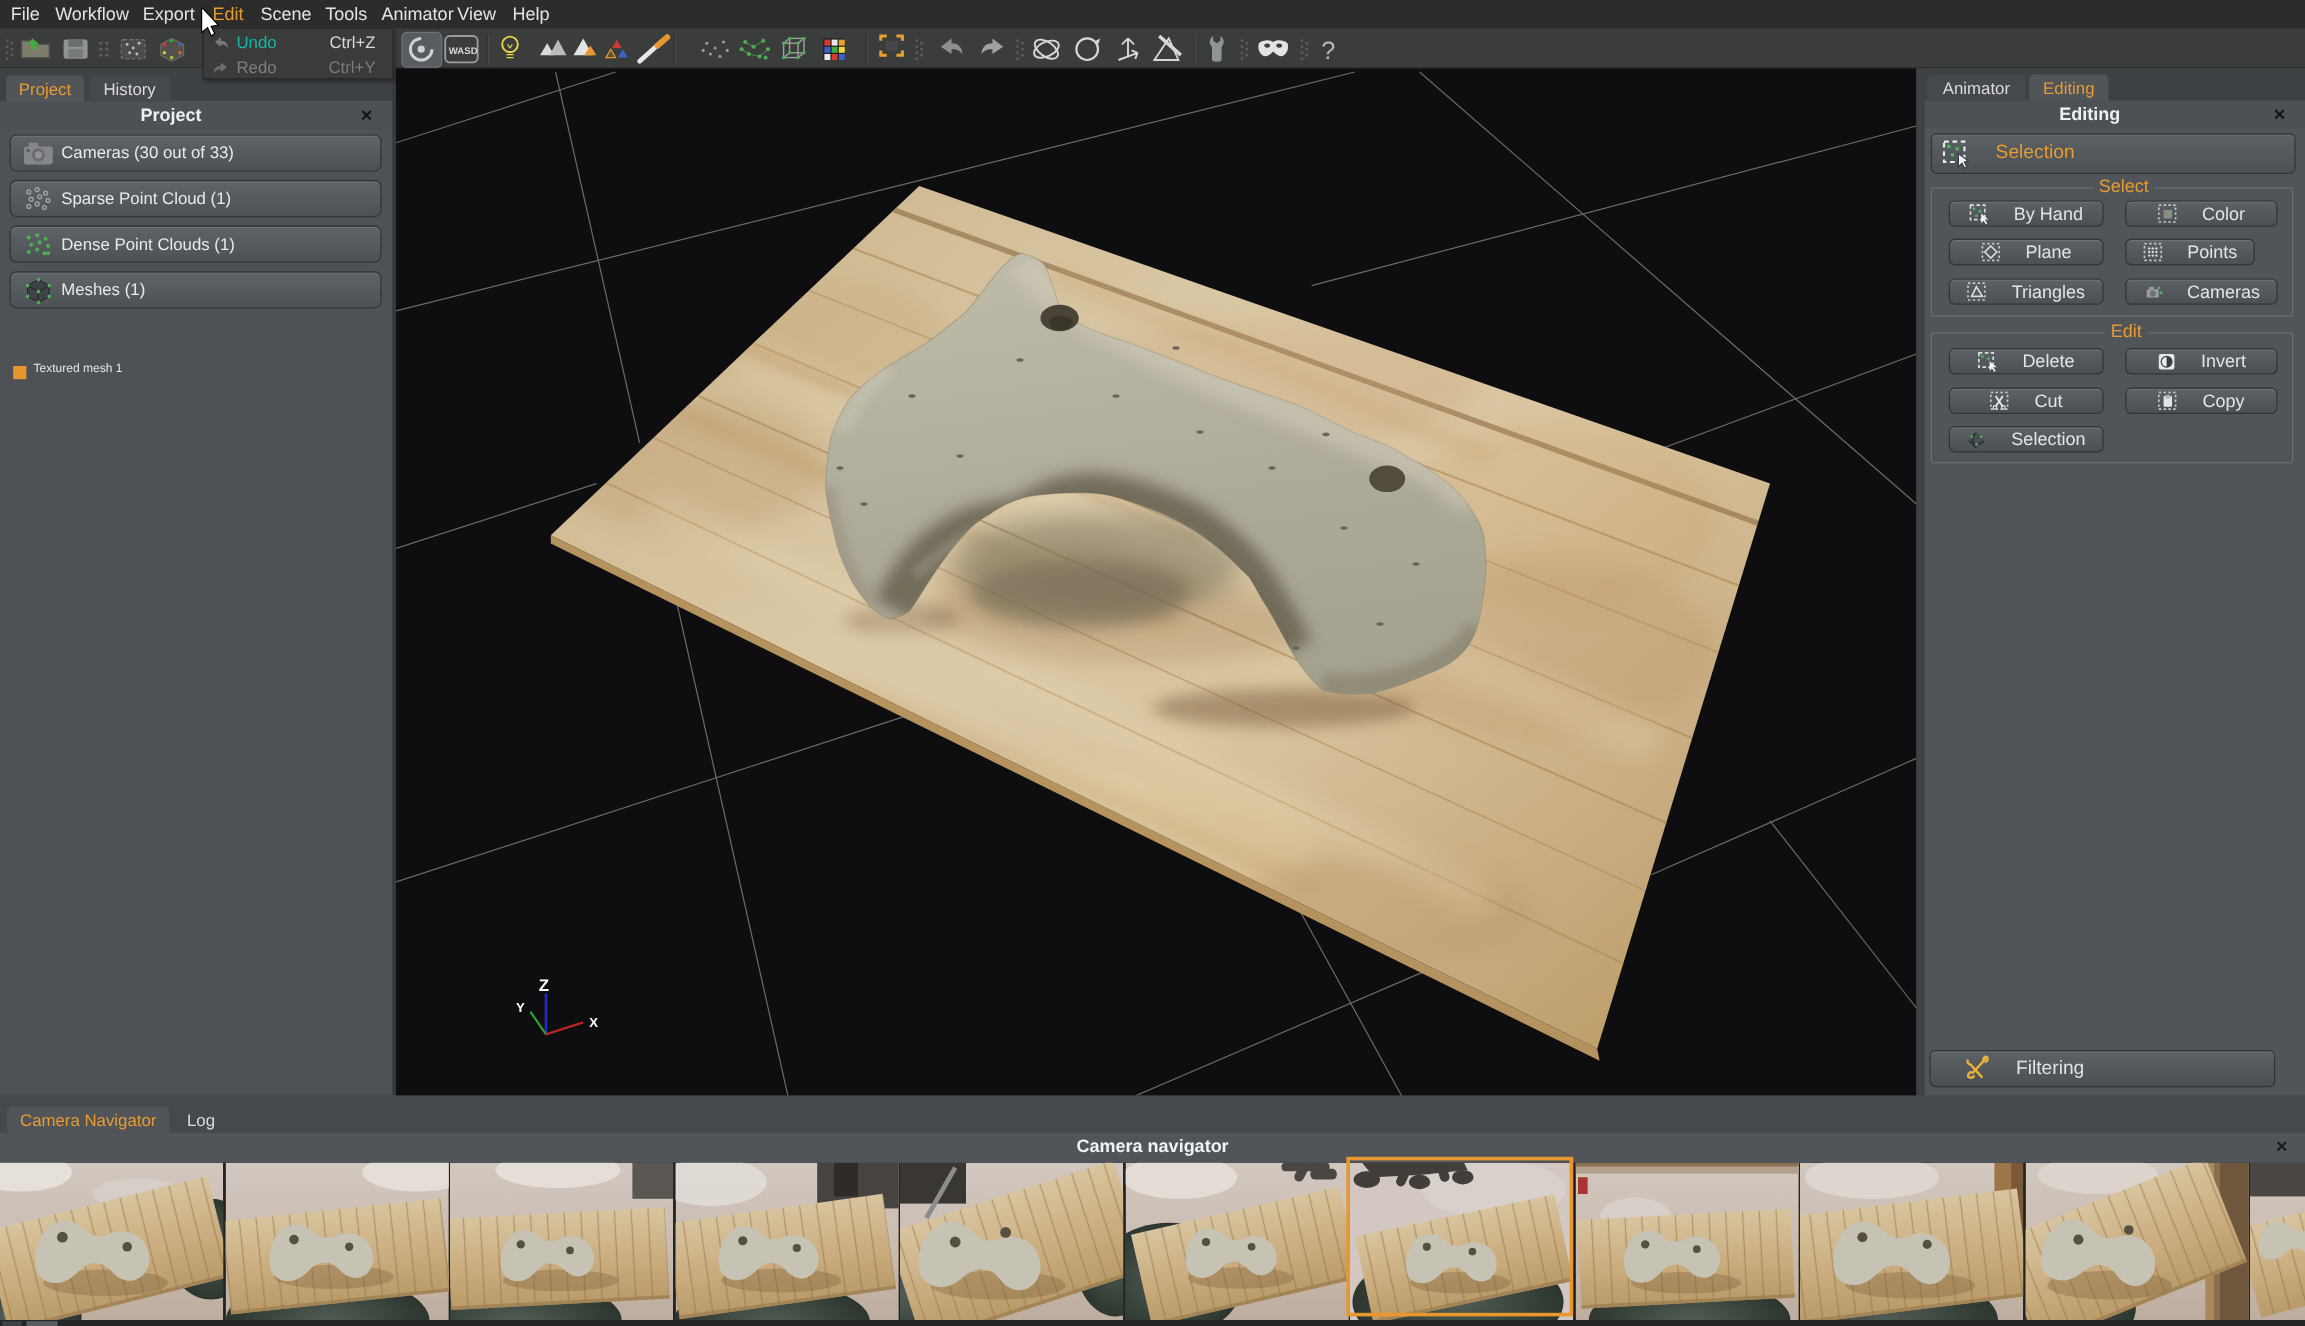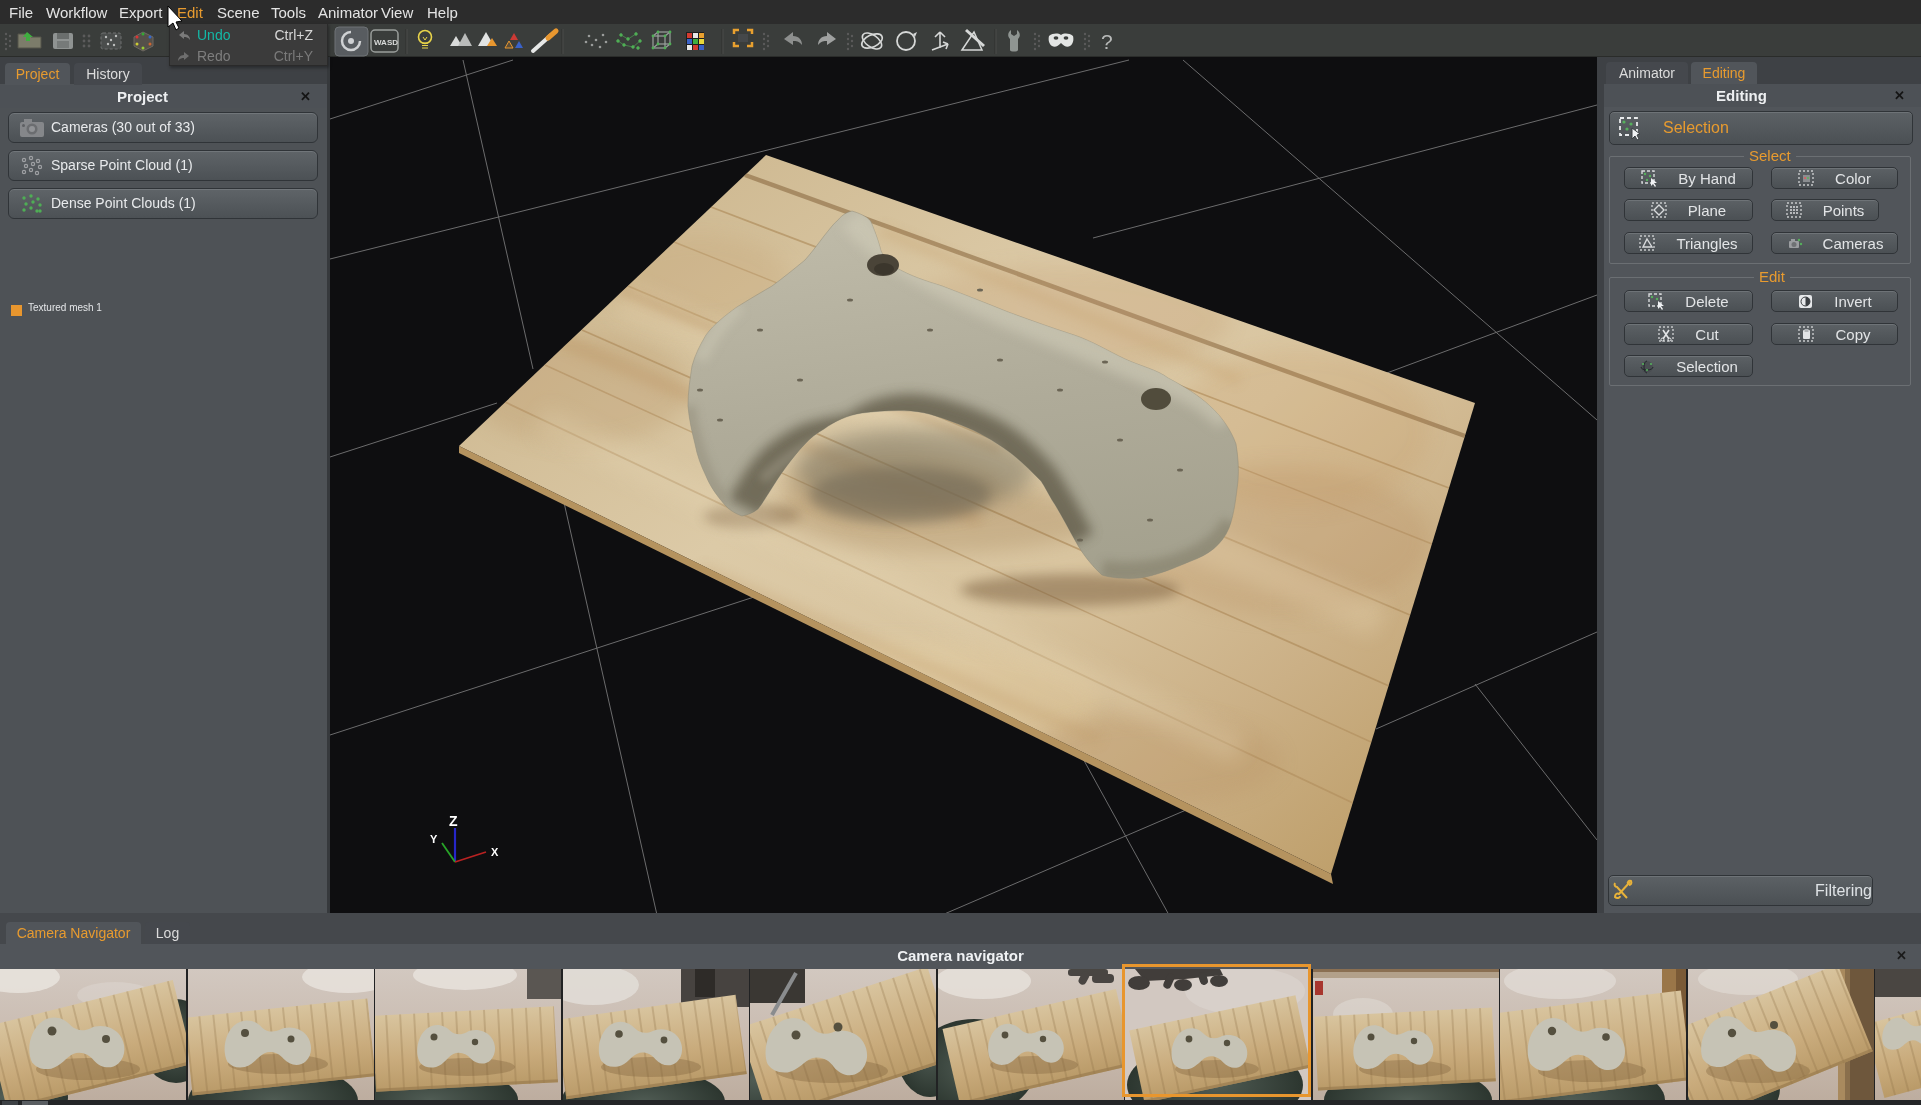--- a/index.html
+++ b/index.html
@@ -264,20 +264,36 @@
           <circle cx="7" cy="12" r="1.7"></circle>
           <circle cx="14" cy="10" r="1.7"></circle>
           <circle cx="21" cy="13" r="1.7"></circle>
           <circle cx="5" cy="18" r="1.7"></circle>
           <circle cx="12" cy="16" r="1.7"></circle>
           <circle cx="18" cy="19" r="1.7"></circle>
           <circle cx="21" cy="19" r="1.7"></circle>
         </g>
       </svg>
       <span class="lbl">Dense Point Clouds (1)</span>
+    </div>
+  <div class="treebtn" style="top:169px">
+      <svg width="28" height="25">
+        <path d="M4,8 L13,3 L22,8 L22,17 L13,22 L4,17 Z" fill="#3f4448" stroke="#23272b"></path>
+        <path d="M4,8 L13,13 L22,8 M13,13 L13,22" stroke="#23272b" fill="none"></path>
+        <g fill="#4fae55">
+          <circle cx="4" cy="8" r="1.5"></circle>
+          <circle cx="13" cy="3" r="1.5"></circle>
+          <circle cx="22" cy="8" r="1.5"></circle>
+          <circle cx="4" cy="17" r="1.5"></circle>
+          <circle cx="13" cy="22" r="1.5"></circle>
+          <circle cx="22" cy="17" r="1.5"></circle>
+          <circle cx="13" cy="13" r="1.5"></circle>
+        </g>
+      </svg>
+      <span class="lbl">Meshes (1)</span>
     </div>
   <div style="position:absolute;left:11px;top:248px;width:11px;height:11px;background:#e8962e"></div>
   <div style="position:absolute;left:28px;top:245px;font-size:10px;color:#e4e6e8">Textured mesh 1</div>
 </div>
 <div id="vsplit"></div>
 <div id="viewport">
 <svg width="1267" height="856" viewBox="330 57 1267 856">
 <g stroke="#c0c0c0" stroke-width="1" opacity="0.52">
 <line x1="330" y1="119" x2="513" y2="60"></line>
 <line x1="330" y1="259" x2="1129" y2="60"></line>
@@ -520,21 +536,21 @@
           <path d="M2,9 A6,3 0 0 0 14,9 M8,3 A3,6 0 0 0 8,15" stroke="#23272b" fill="none"></path>
           <g fill="#56b05c">
             <circle cx="4" cy="6" r="1.1"></circle>
             <circle cx="12" cy="6" r="1.1"></circle>
             <circle cx="8" cy="12" r="1.1"></circle>
           </g>
         </svg>
         <span>Selection</span>
       </div>
   </div>
-  <div class="rbtn" style="left:4px;top:818px;width:265px;height:31px;justify-content:space-between;padding-left:2px;font-size:16px;color:#dfe3e6">
+  <div class="rbtn" style="left:4px;top:818px;width:288px;height:31px;justify-content:flex-start;padding-left:27px;font-size:16px;color:#dfe3e6">
     <svg width="24" height="23">
         <g stroke="#e8b23a" stroke-width="2" fill="none">
           <path d="M4,4 C3,6 4,8 6,8 L16,19"></path>
           <path d="M19,3 L8,15 C6,14 4,15 4,18 C6,20 9,19 9,17"></path>
           <path d="M17,5 C16,3 18,1 20,2 C21,4 20,6 18,6"></path>
         </g>
       </svg>
     <span>Filtering</span>
     </div>
 </div>

